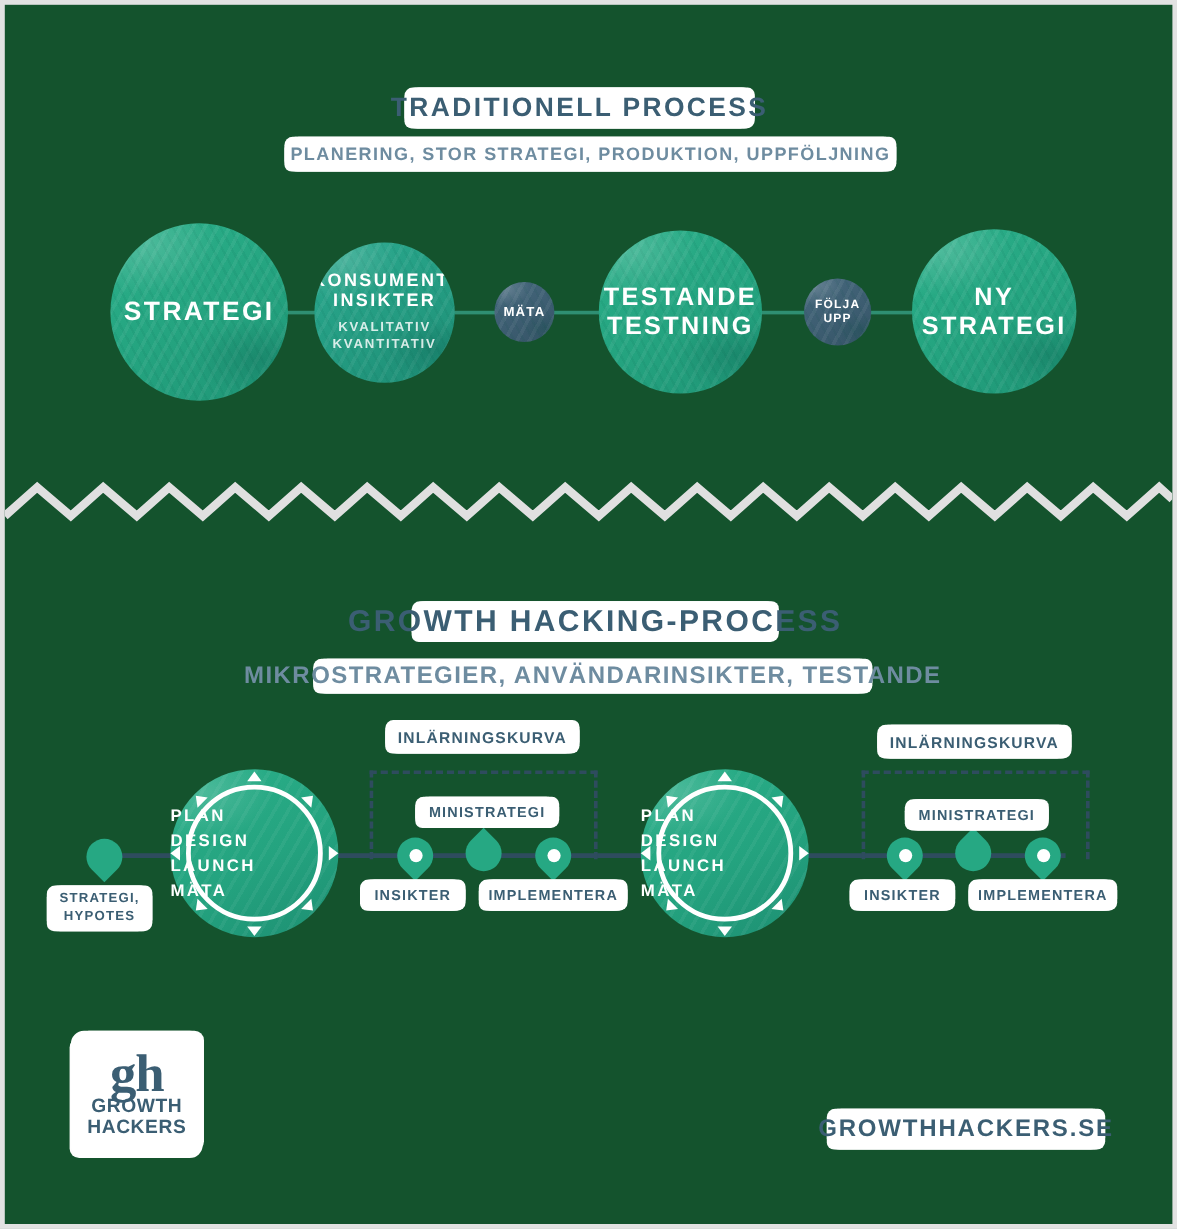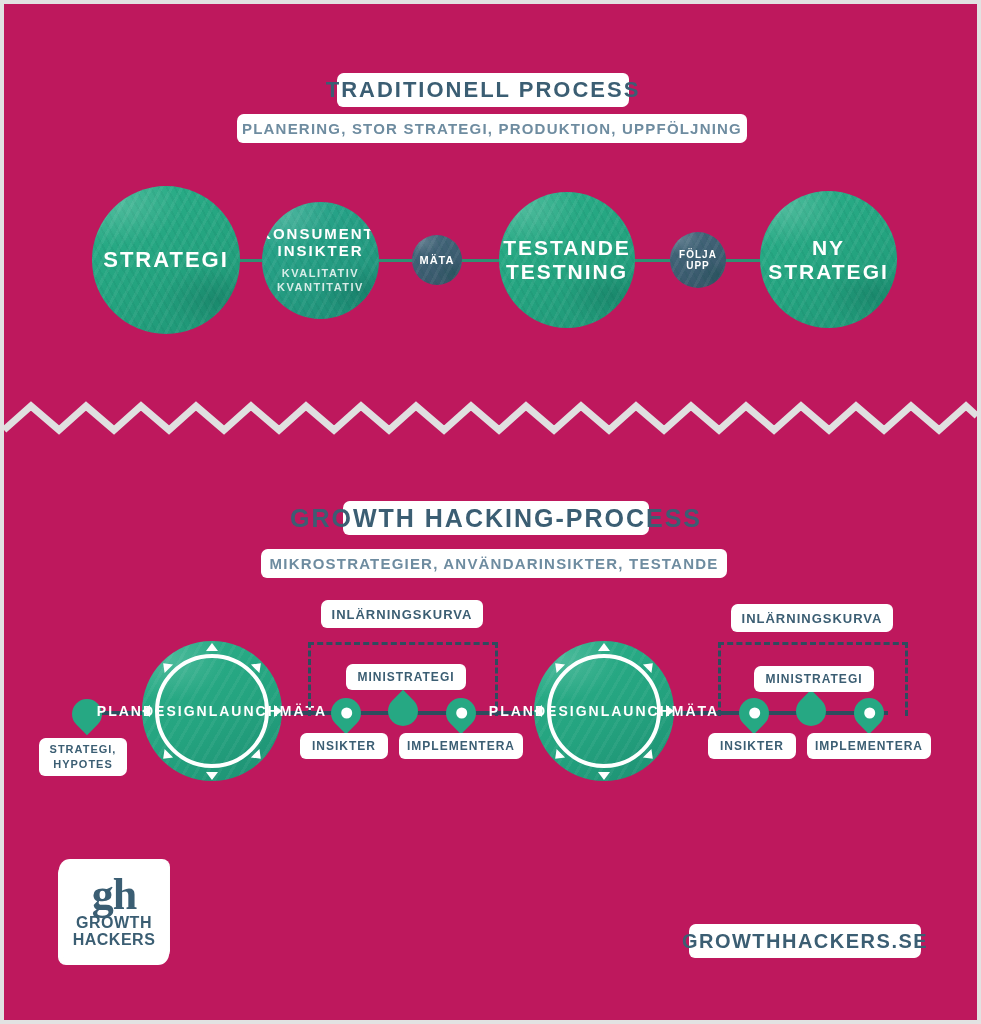--- a/index.html
+++ b/index.html
@@ -12,21 +12,21 @@
     height: 1024px;
     overflow: hidden;
     font-family: "Liberation Sans", sans-serif;
   }
   #canvas {
     position: absolute;
     left: 4px;
     top: 4px;
     width: 973px;
     height: 1016px;
-    background: #be185d;
+    background: #14532d;
     overflow: hidden;
   }
 
   
   .badge {
     position: absolute;
     display: flex;
     align-items: center;
     justify-content: center;
     white-space: nowrap;
@@ -106,21 +106,21 @@
     background:
       radial-gradient(ellipse 55% 38% at 25% 20%, rgba(255,255,255,.16), rgba(255,255,255,0) 62%),
       repeating-linear-gradient(120deg, rgba(255,255,255,.05) 0 3px, rgba(0,0,0,0) 3px 10px);
   }
   .cyclewrap .ring {
     position: absolute; left: 13px; top: 13px; right: 13px; bottom: 13px;
     border: 4px solid #ffffff; border-radius: 50%;
   }
   .cyclewrap .ctext {
     position: absolute; inset: 0;
-    display: flex; align-items: center; justify-content: center;
+    display: flex; flex-direction: column; align-items: flex-start; justify-content: center;
     color: #fff; font-weight: bold; font-size: 14px; letter-spacing: 2px; line-height: 1.5;
     text-align: center;
   }
   .tri {
     position: absolute; width: 0; height: 0;
     border-left: 6px solid transparent; border-right: 6px solid transparent;
     border-top: 8px solid #ffffff;
   }
 
   
@@ -210,21 +210,21 @@
     <div class="lbl">NY</div>
     <div class="lbl">STRATEGI</div>
   </div>
 
   <svg id="zigzag" viewBox="0 0 973 42" preserveAspectRatio="none">
     <polyline points="0,34 27,10 55,34 82,10 110,34 137,10 165,34 192,10 220,34 247,10 275,34 302,10 330,34 357,10 385,34 412,10 440,34 467,10 495,34 522,10 550,34 577,10 605,34 632,10 660,34 687,10 715,34 742,10 770,34 797,10 825,34 852,10 880,34 907,10 935,34 962,10 973,20" fill="none" stroke="#e0e0e0" stroke-width="7" stroke-linejoin="miter"></polyline>
   </svg>
 
   <div class="badge dark" style="left:342px; top:499px; width:300px; height:30px; font-size:25px;">GROWTH HACKING-PROCESS</div>
 
-  <div class="badge light" style="left:260px; top:547px; width:460px; height:25px; font-size:15px; letter-spacing:1.2px;">MIKROSTRATEGIER, ANVÄNDARINSIKTER, TESTANDE</div>
+  <div class="badge light" style="left:260px; top:547px; width:460px; height:25px; font-size:20px; letter-spacing:1.2px;">MIKROSTRATEGIER, ANVÄNDARINSIKTER, TESTANDE</div>
 
   <div class="tline" style="left:84px; top:707px; width:800px;"></div>
 
   <div class="pin" style="left:68px; top:695px;"></div>
   <div class="badge dark" style="left:38px; top:736px; width:82px; height:34px; font-size:11px; letter-spacing:1px; flex-direction:column; line-height:1.35;text-align:right;">
     <span>STRATEGI,</span>
     <span>HYPOTES</span>
   </div>
 
   <div class="cyclewrap" style="left:138px; top:637px;">

